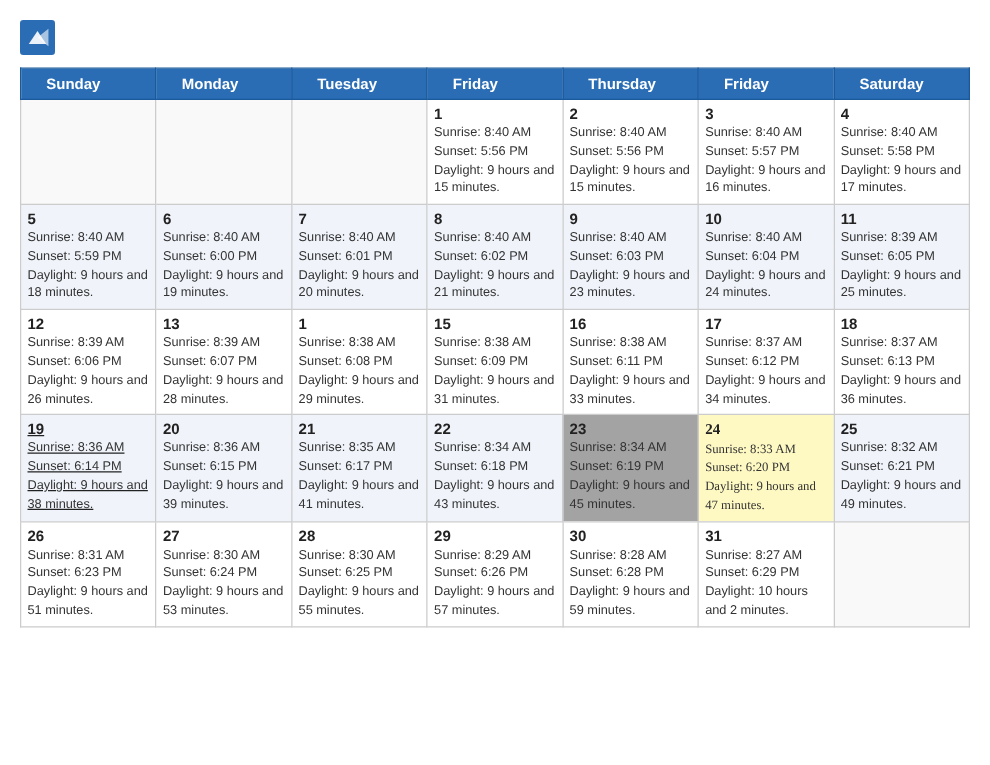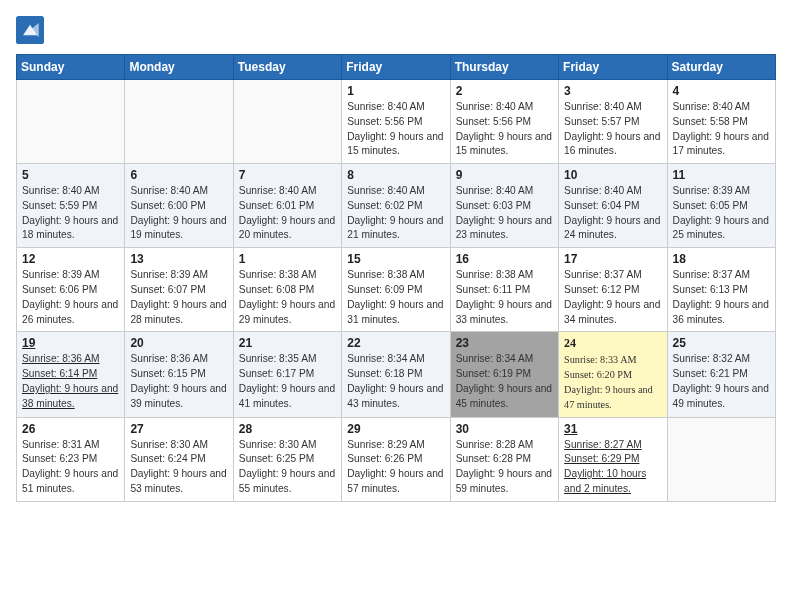--- a/index.html
+++ b/index.html
@@ -50,21 +50,21 @@
     .calendar {
       width: 100%;
       border-collapse: collapse;
       border: 1px solid #ccc;
     }
     .calendar th {
       background-color: #2a6db5;
       color: #fff;
       font-size: 12px;
       font-weight: bold;
-      padding: 5px 4px;
+      padding: 5px 20px;
       text-align: left;
       border: 1px solid #1a5a9a;
     }
     .calendar td {
       vertical-align: top;
       border: 1px solid #ccc;
       padding: 4px 5px;
       font-size: 10.5px;
       color: #222;
       width: 108px;
@@ -312,21 +312,21 @@
             <div class="cell-text" style="white-space: pre-line;">Sunrise: 8:29 AM
 Sunset: 6:26 PM
 Daylight: 9 hours and 57 minutes.</div>
           </td>
           <td style="background: rgb(255, 255, 255);">
             <span class="day-number">30</span>
             <div class="cell-text" style="white-space: pre-line;">Sunrise: 8:28 AM
 Sunset: 6:28 PM
 Daylight: 9 hours and 59 minutes.</div>
           </td>
-          <td style="background: rgb(255, 255, 255); text-decoration: underline;">
+          <td style="background: rgb(255, 255, 255);">
             <span class="day-number">31</span>
             <div class="cell-text" style="white-space: pre-line;">Sunrise: 8:27 AM
 Sunset: 6:29 PM
 Daylight: 10 hours and 2 minutes.</div>
           </td>
           <td class="empty-cell" style="background: rgb(250, 250, 250);"></td>
         </tr>
       </tbody>
   </table>
 </div>

